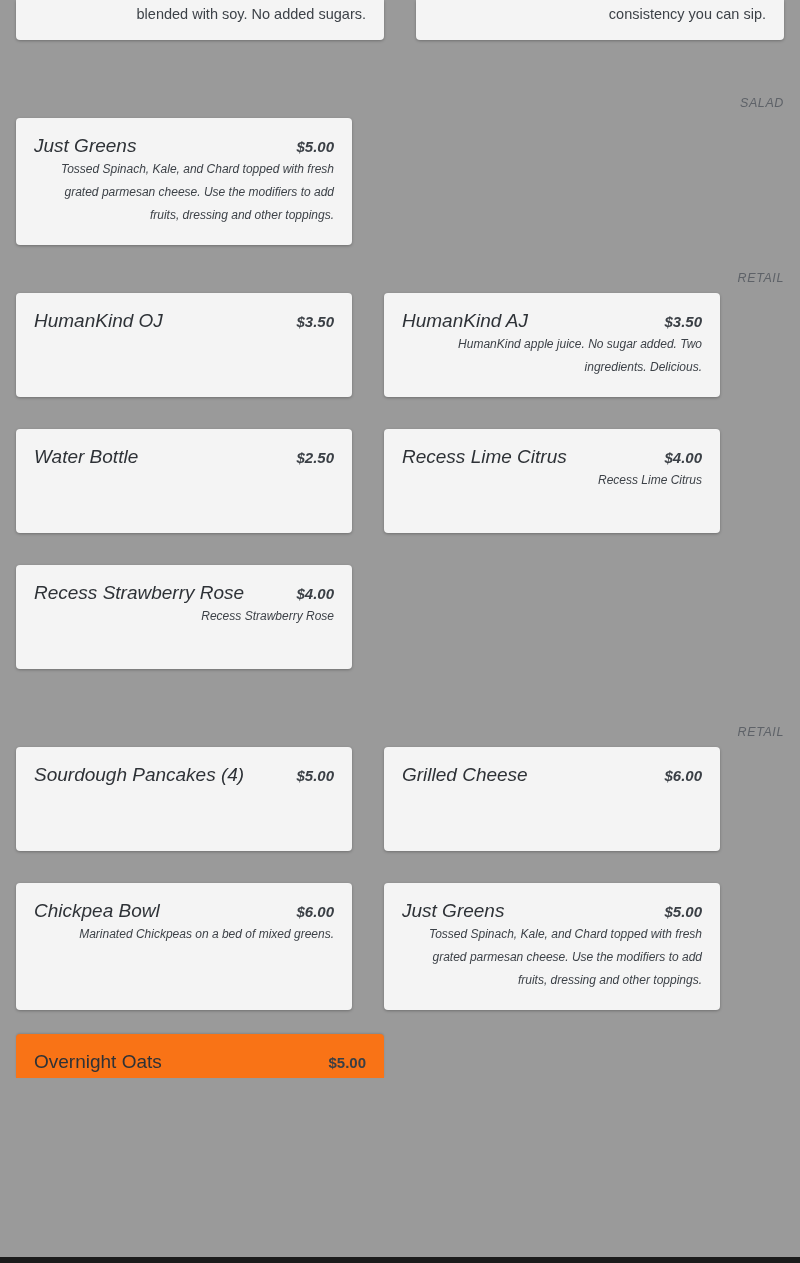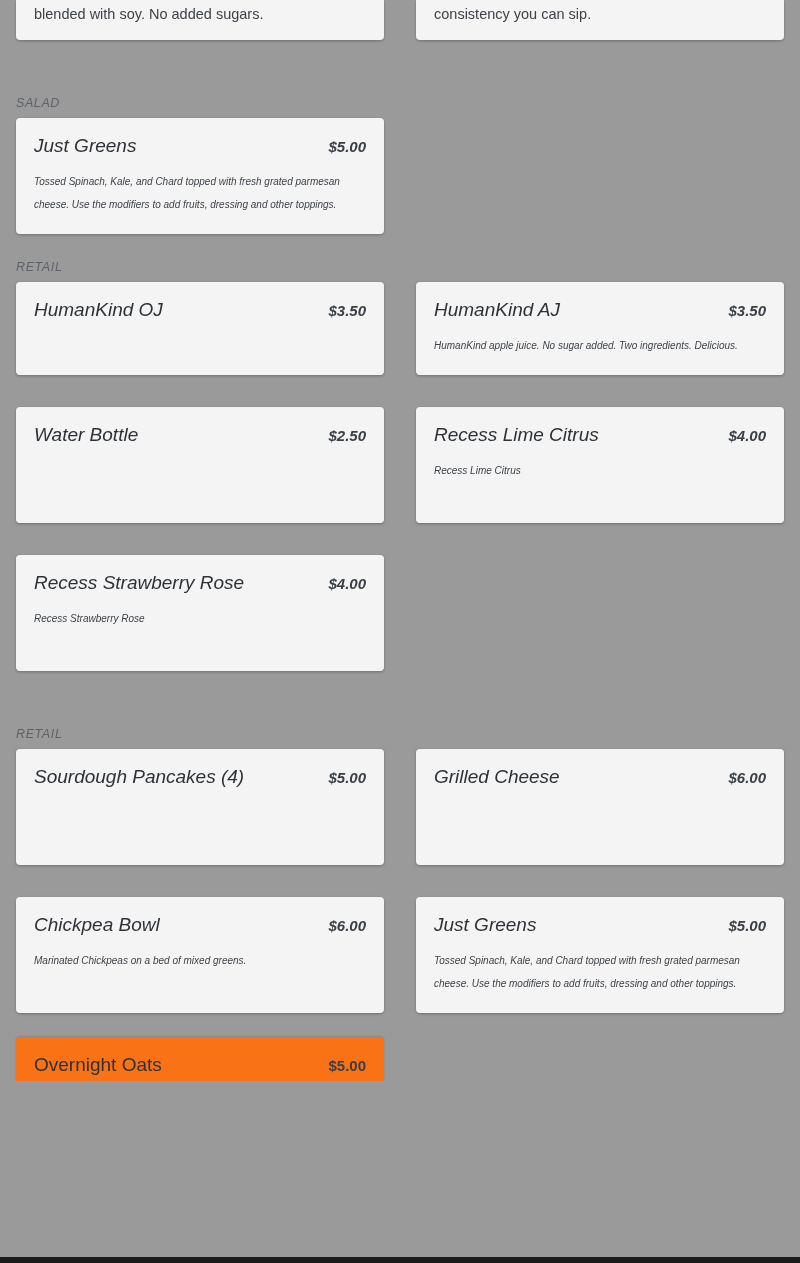--- a/index.html
+++ b/index.html
@@ -13,39 +13,40 @@
     font-family: "Liberation Sans", sans-serif;
     overflow: hidden;
     position: relative;
     color: #333;
   }
   .page {
     position: relative;
     width: 800px;
     height: 1263px;
     overflow: hidden;
+    text-align: right;
   }
   .section {
     padding: 0 16px;
     font-style: italic;
   }
   .section-label {
     font-size: 12.5px;
     letter-spacing: 0.6px;
     color: #5e6268;
     padding: 0 0 8px 0;
     font-weight: 400;
   }
   .grid {
     display: flex;
     flex-wrap: wrap;
     gap: 32px 32px;
   }
   .card {
-    width: 368px;
+    width: 336px;
     box-sizing: border-box;
     background: #f4f4f4;
     border-radius: 4px;
     padding: 16px 18px 18px 18px;
     box-shadow: 0 1px 3px rgba(0,0,0,0.28);
     position: relative;
   }
   .card-head {
     display: flex;
     align-items: baseline;
@@ -58,22 +59,21 @@
     line-height: 24px;
   }
   .card-price {
     font-size: 15px;
     font-weight: 700;
     color: #3a3f45;
     white-space: nowrap;
     margin-left: 12px;
   }
   .card-desc {
-    margin-top: 12px;
-    font-size: 10px;
+    font-size: 12px;
     line-height: 23px;
     color: #3d4248;
   }
   .card.empty-desc .card-desc {
     min-height: 46px;
   }
   .spacer-sm { height: 24px; }
   .spacer-lg { height: 56px; }
 
   

